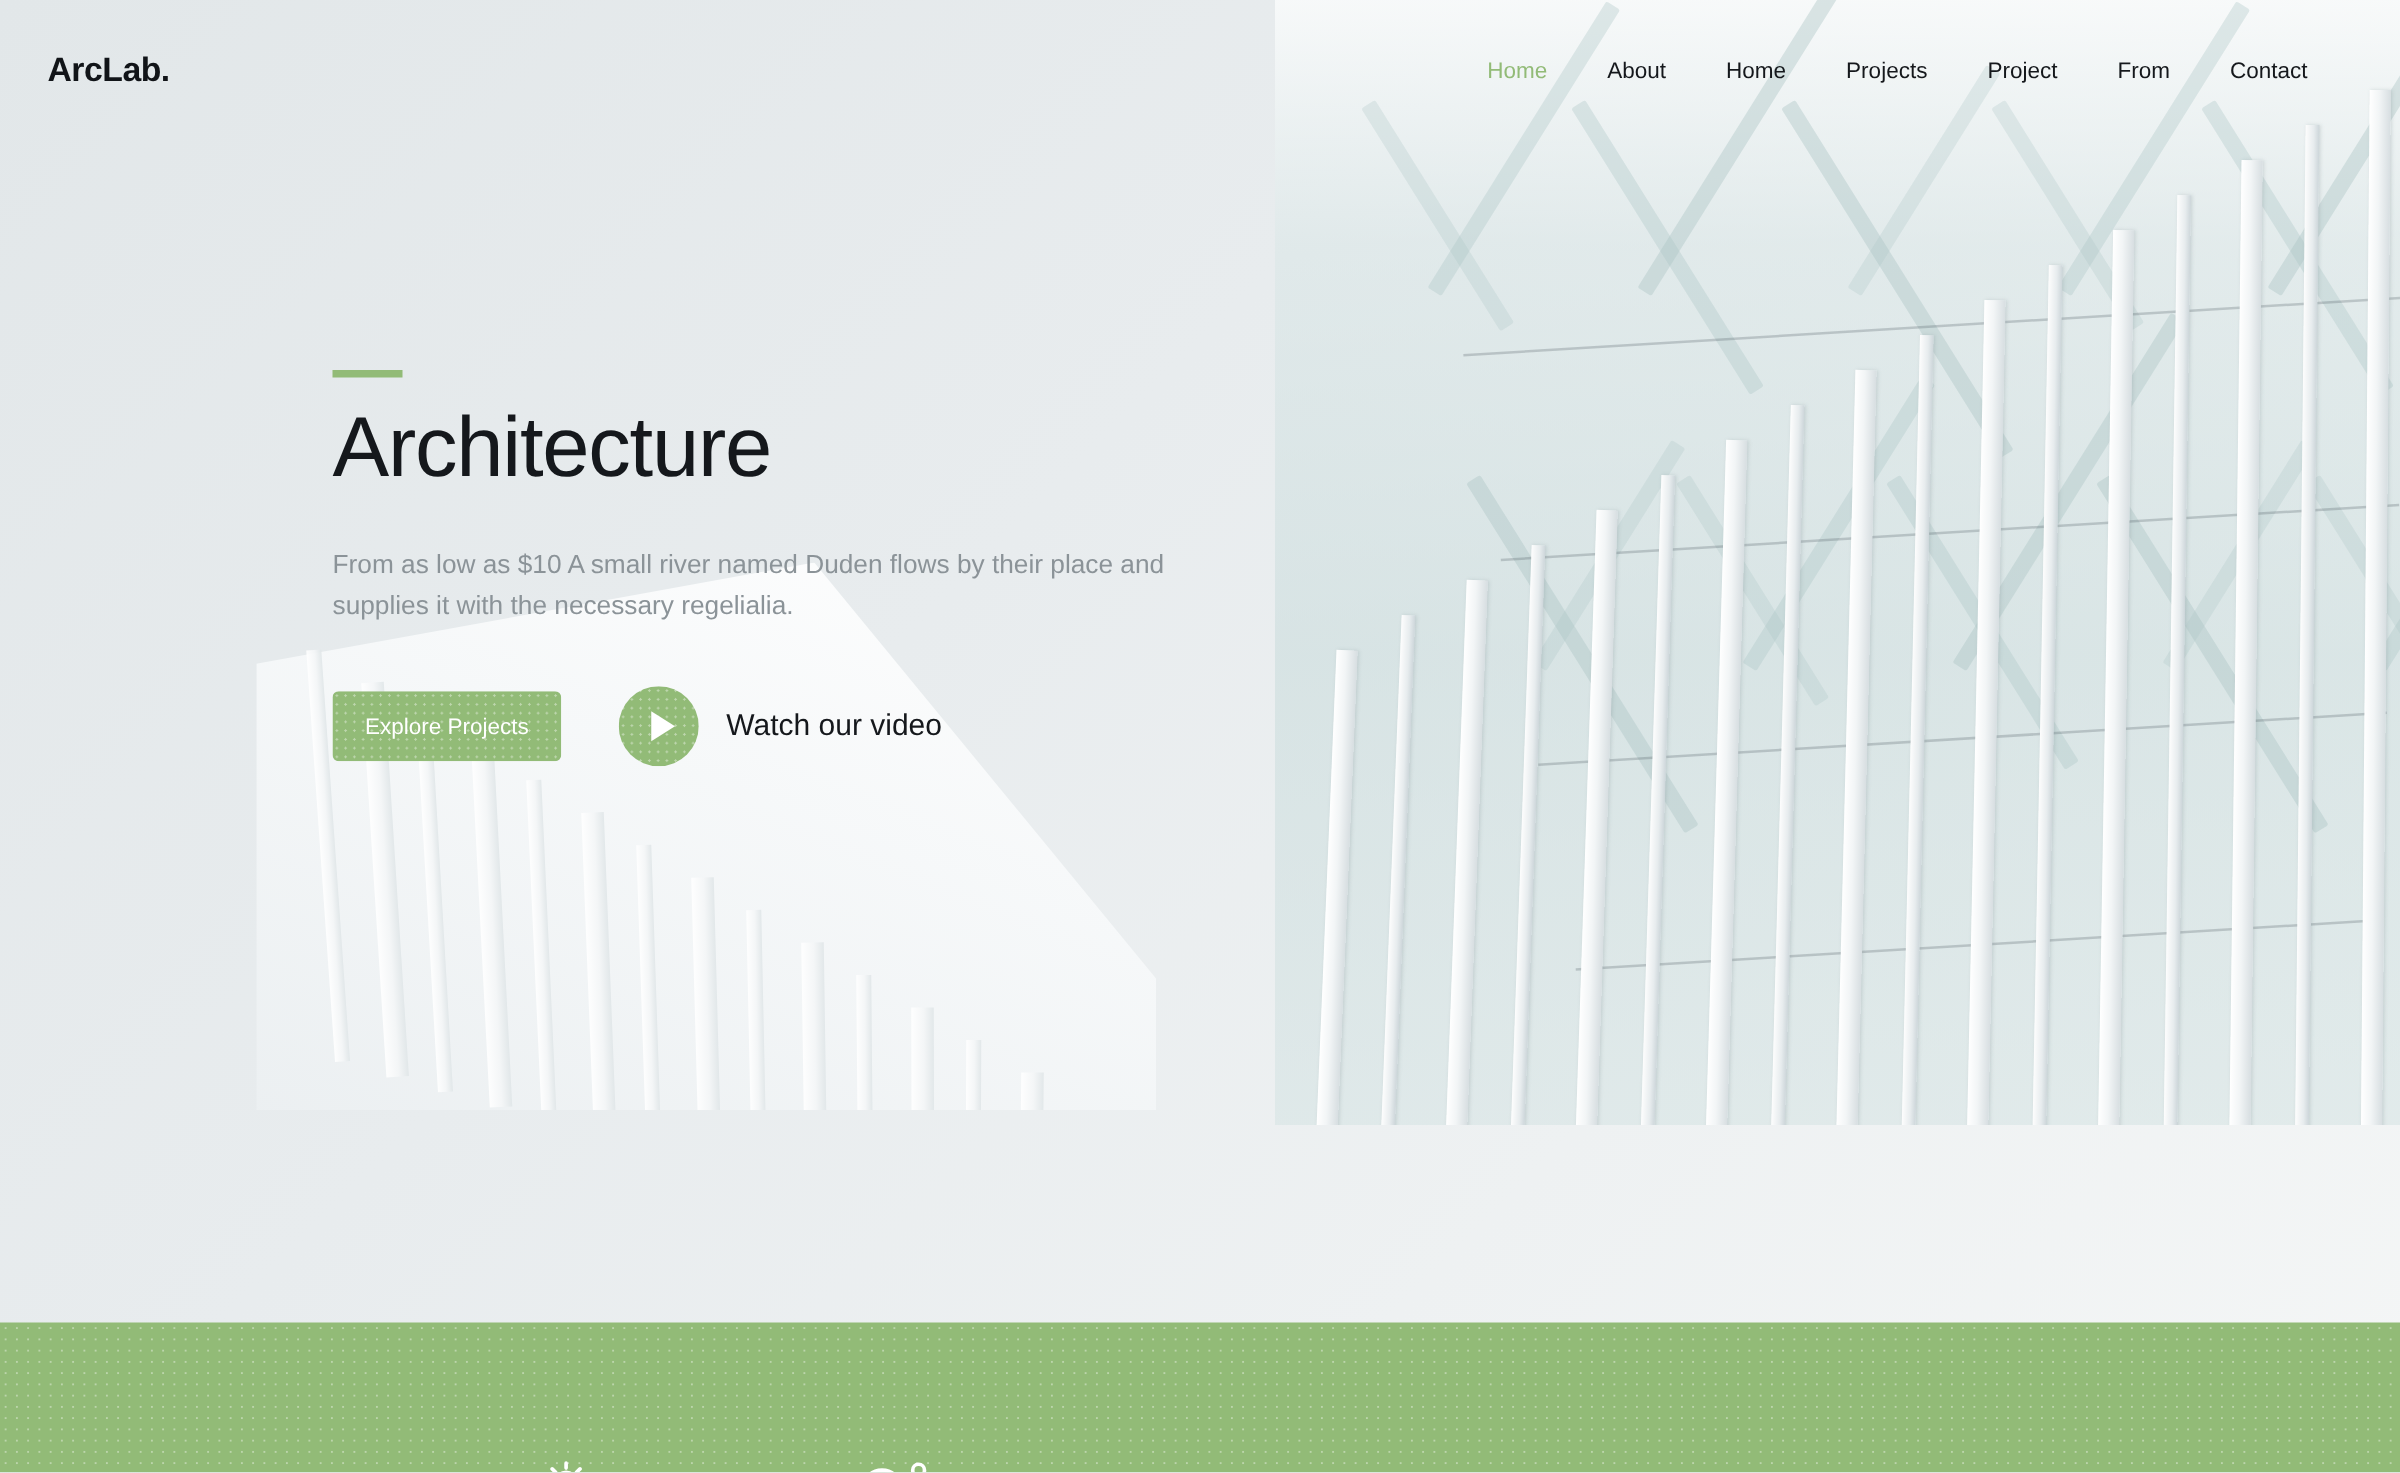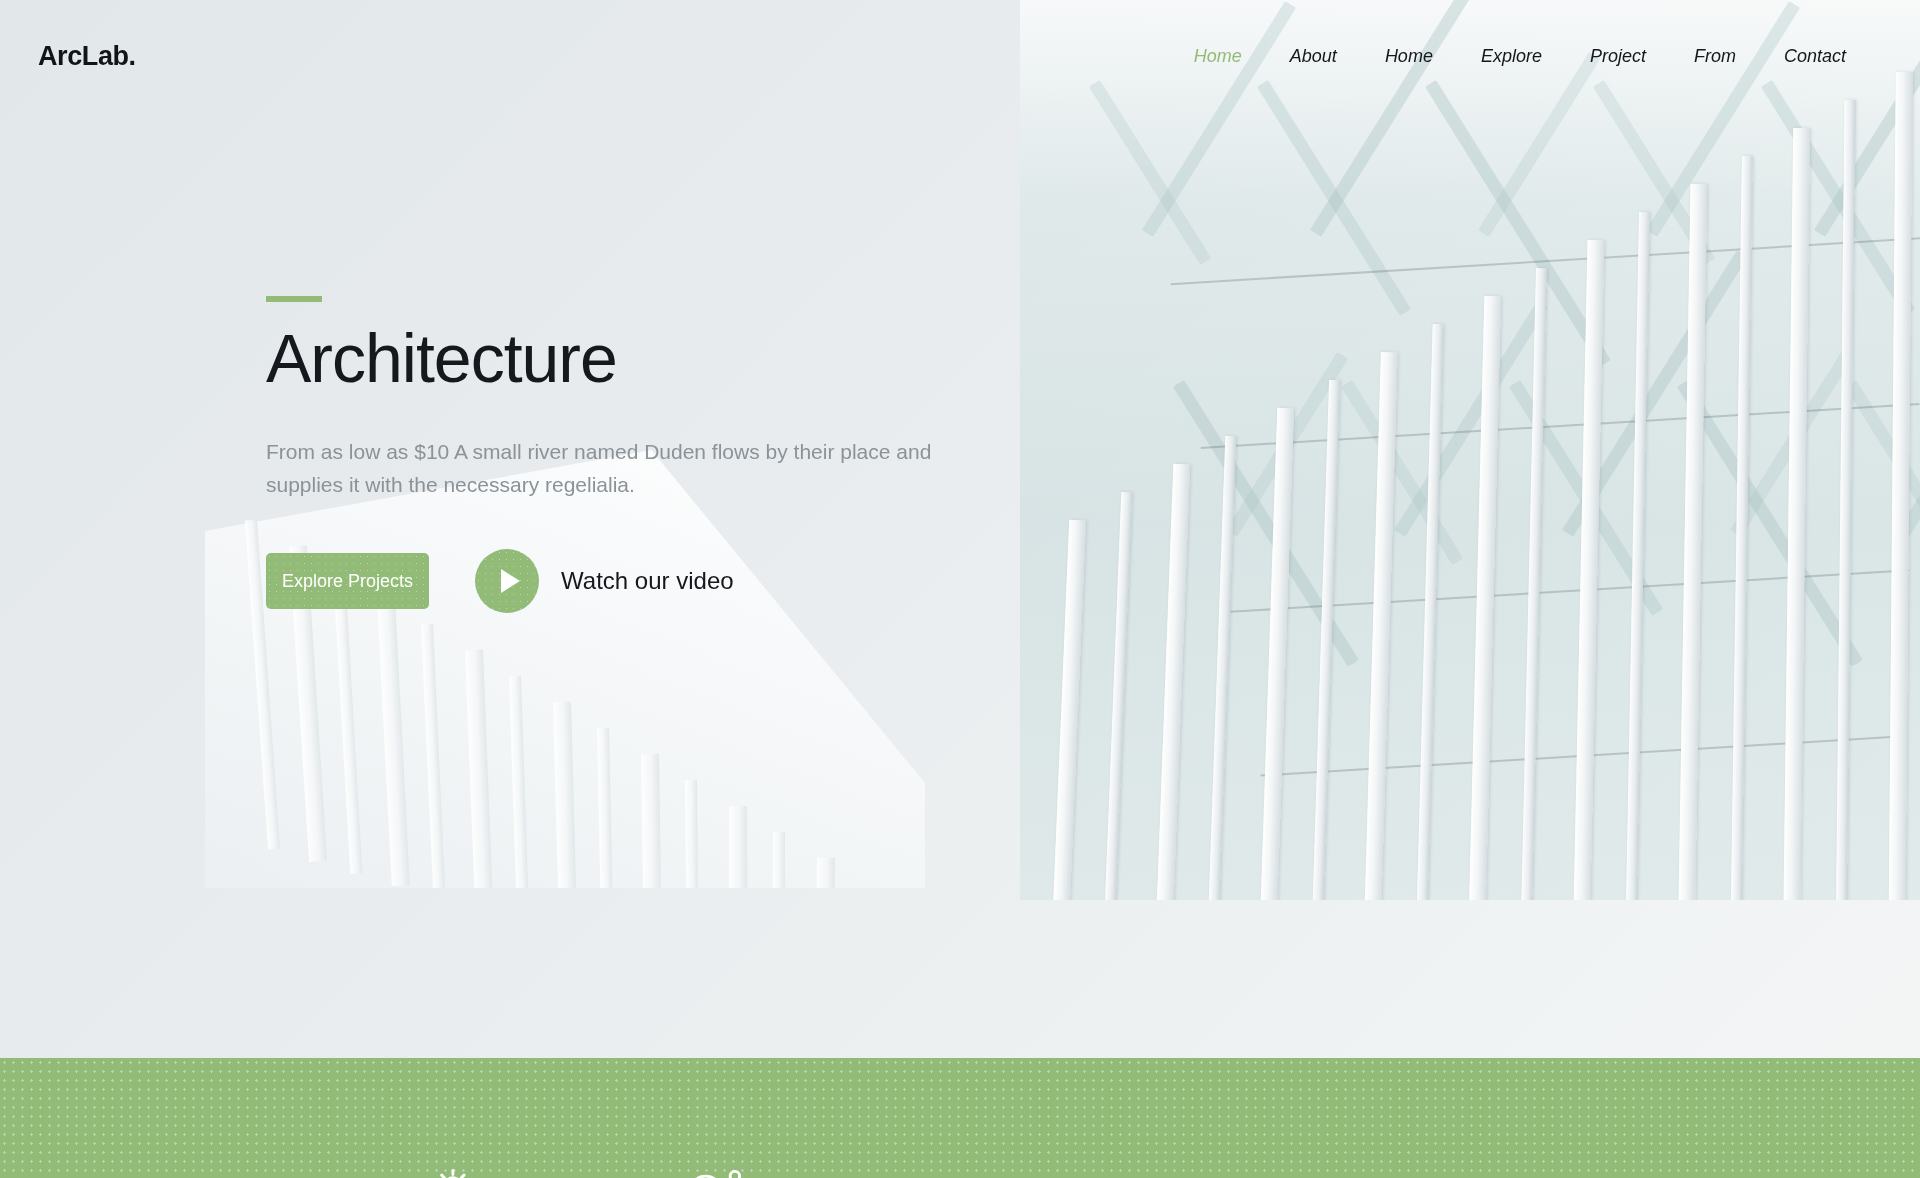--- a/index.html
+++ b/index.html
@@ -124,21 +124,20 @@
     gap:0px;
     padding-right:12px;
   }
   .nav-item {
     font-size:18px;
     color:#15181c;
     padding:8px 24px;
     text-decoration:none;
     white-space:nowrap;
     cursor:pointer;
-    font-style:italic;
   }
   .nav-item.active { color:#92bb77; }
 
   
   .hero {
     position:absolute;
     left:266px;
     top:296px;
     width:830px;
     z-index:15;
@@ -170,21 +169,21 @@
     align-items:center;
   }
   .btn-primary {
     background:#92bb77;
     background-image:radial-gradient(rgba(255,255,255,0.40) 0.8px, transparent 0.9px);
     background-size:7px 7px;
     color:#ffffff;
     font-size:18px;
     border:none;
     border-radius:5px;
-    padding:0 16px;
+    padding:0 26px;
     height:56px;
     line-height:56px;
     cursor:pointer;
     font-family:"Liberation Sans", sans-serif;
   }
   .play-wrap {
     display:flex;
     align-items:center;
     margin-left:46px;
     cursor:pointer;
@@ -332,21 +331,21 @@
     </div>
 
   </div>
 
   <div class="header">
     <div class="logo">ArcLab.</div>
     <nav class="nav">
       <a class="nav-item active">Home</a>
       <a class="nav-item">About</a>
       <a class="nav-item">Home</a>
-      <a class="nav-item">Explore</a>
+      <a class="nav-item">Projects</a>
       <a class="nav-item">Project</a>
       <a class="nav-item">From</a>
       <a class="nav-item">Contact</a>
     </nav>
   </div>
 
   <div class="hero">
     <div class="accent-bar"></div>
     <h1 class="hero-title">
       <span>Architecture</span>

